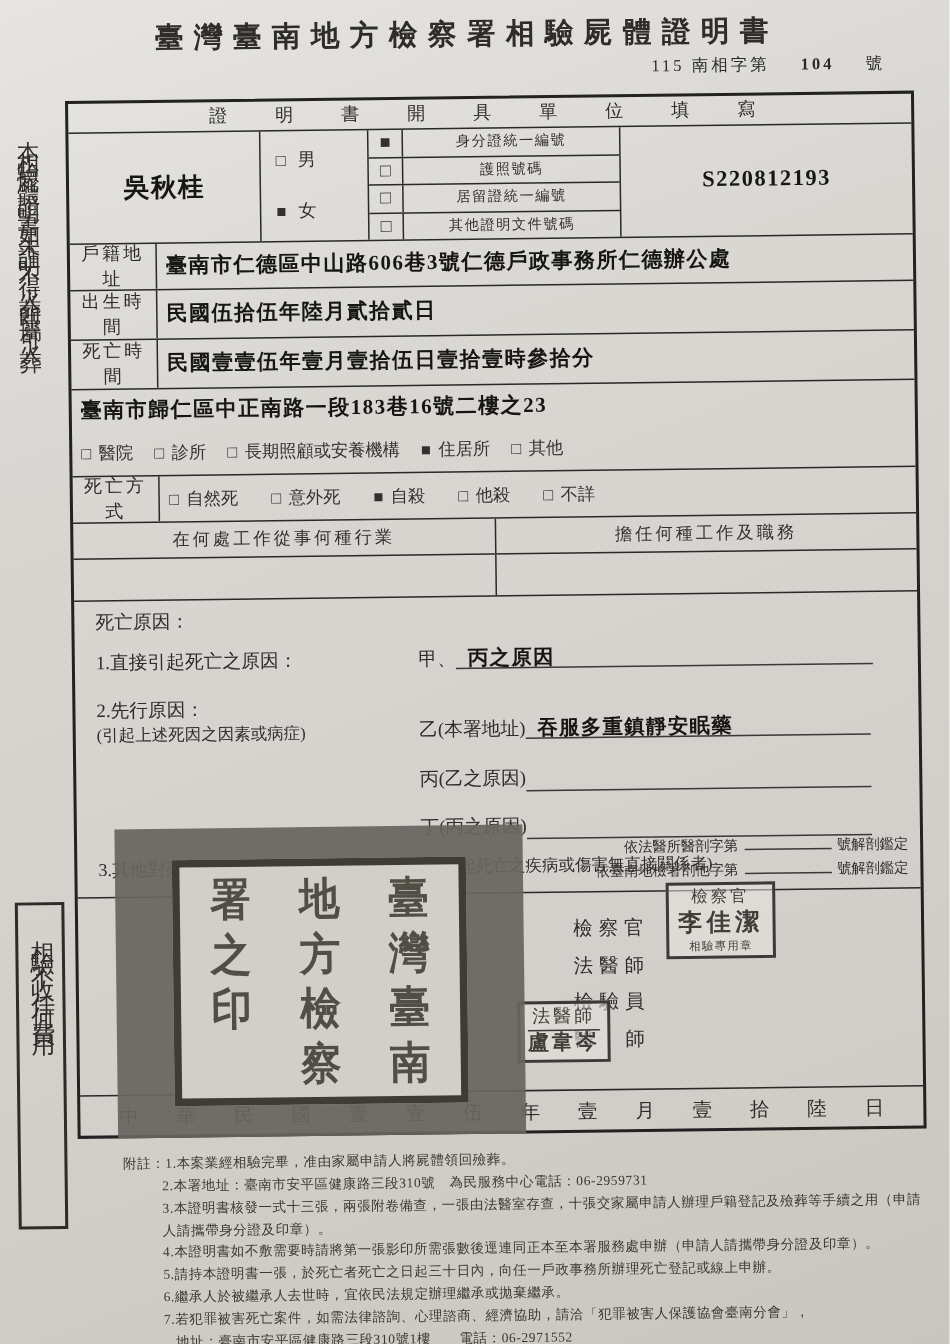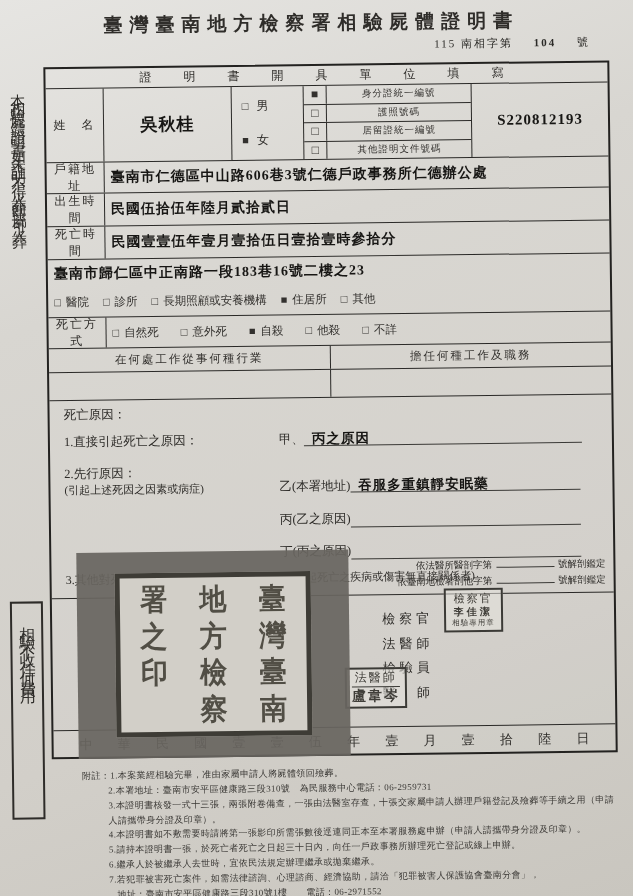--- a/index.html
+++ b/index.html
@@ -80,21 +80,21 @@
   .mb8 { margin-bottom:9px; } .mb14 { margin-bottom:15px; }
   .item3 { font-size:12px; margin-top:2px; }
   .autopsy { position:absolute; right:8px; bottom:4px; font-size:9.5px; text-align:right; line-height:1.7; color:#2e2c29; }
   .autopsy .gap { display:inline-block; width:58px; border-bottom:1px solid #3a3936; height:10px; margin:0 4px; }
 
   .sig-sec { height:132px; border-bottom:1px solid #2a2927; position:relative; }
   .sig-labels { position:absolute; left:330px; top:12px; font-size:13px; letter-spacing:4px; line-height:1.9; color:#2e2c29; }
   .stamp-box { position:absolute; border:2px solid #3b3a36; text-align:center; background:rgba(230,228,222,0.55); color:#403e39; }
   .pros-stamp { left:392px; top:-6px; padding:2px 6px; line-height:1.25; }
   .pros-stamp .l1 { font-size:11px; letter-spacing:2px; }
-  .pros-stamp .l2 { font-size:10px; font-weight:700; letter-spacing:3px; }
+  .pros-stamp .l2 { font-size:16px; font-weight:700; letter-spacing:3px;font-family:Liberation Mono, monospace; }
   .pros-stamp .l3 { font-size:7.5px; letter-spacing:1px; }
   .exam-stamp { left:292px; top:72px; padding:1px 5px; line-height:1.3; }
   .exam-stamp .l1 { font-size:12px; letter-spacing:2px; border-bottom:1px solid #3b3a36; }
   .exam-stamp .l2 { font-size:14px; font-weight:700; letter-spacing:2px; }
 
   .big-stamp {
     position:absolute; left:25px; top:484px; width:272px; height:206px;
     background:rgba(104,101,96,0.93); z-index:5; display:flex; align-items:center; justify-content:center;
   }
   .seal-inner {
@@ -125,21 +125,20 @@
   </div>
 
   <div class="vnote">本相驗屍體證明書如未註明不得火葬即屬可火葬</div>
   <div class="feebox">相驗不收任何費用</div>
 
   <div class="main-table">
 
     <div class="hdr-row">證　明　書　開　具　單　位　填　寫</div>
 
     <div class="row name-row">
-      <div class="cell lbl name-lbl">姓　名</div>
       <div class="cell name-val fill" style="border-right:1px solid #2a2927;">吳秋桂</div>
       <div class="cell sex-opts">
         <div>
           <span class="cb">□</span>
           <span>男</span>
         </div>
         <div>
           <span class="cb">■</span>
           <span>女</span>
         </div>

